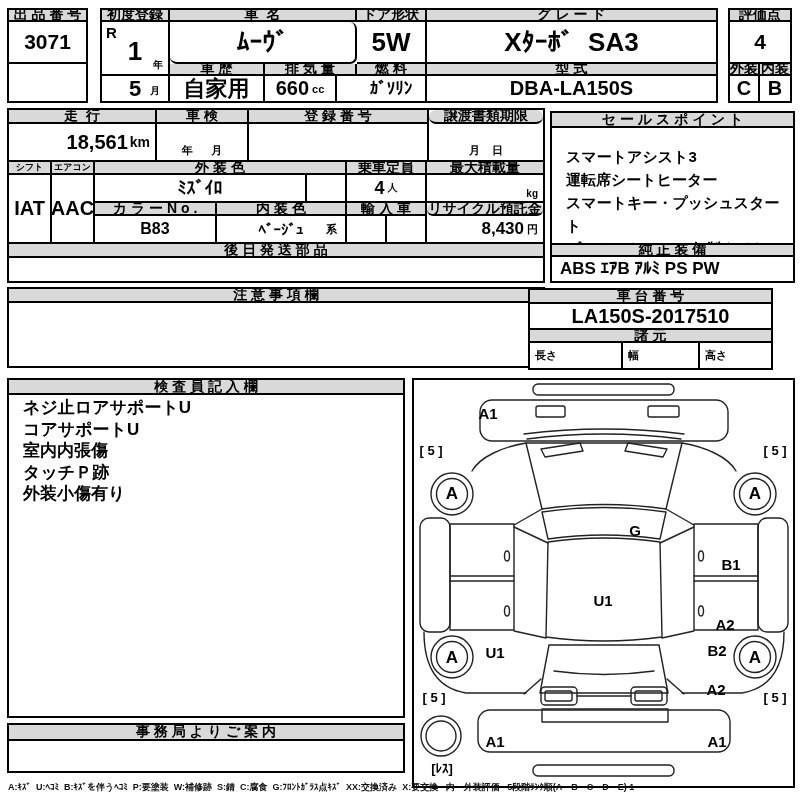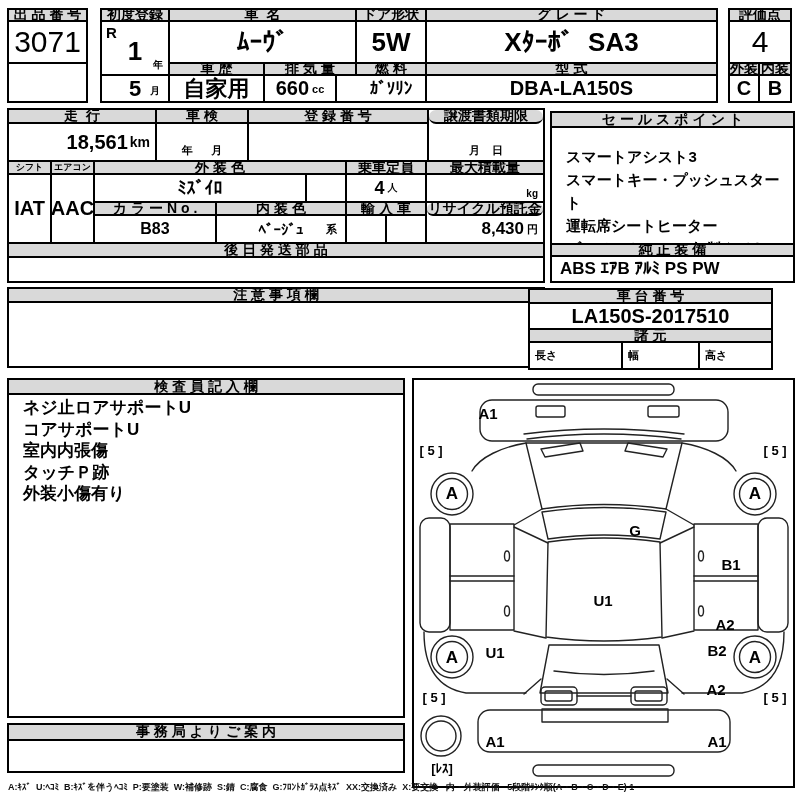--- a/index.html
+++ b/index.html
@@ -7,21 +7,21 @@
          font-family:"Liberation Sans","DejaVu Sans",sans-serif;}
   .box{position:absolute;border:2px solid #000;background:#fff;box-sizing:border-box;}
   .c{position:absolute;box-sizing:border-box;display:flex;align-items:center;justify-content:center;
      overflow:hidden;white-space:pre;}
   .gray{background:#d9d9d9;}
   .hd{font-size:14px;font-weight:bold;}
   .hd-s{font-size:9px;font-weight:bold;}
   .br{border-right:2px solid #000;}
   .bb{border-bottom:2px solid #000;}
   .bt{border-top:2px solid #000;}
-  .b30{font-weight:normal;font-size:30px;}
+  .b30{font-weight:bold;font-size:21px;}
   .b26{font-weight:bold;font-size:26px;}
   .b22{font-weight:bold;font-size:22px;}
   .b20{font-weight:bold;font-size:20px;}
   .b18{font-weight:bold;font-size:18px;}
   .b17{font-weight:bold;font-size:17px;}
   .b16{font-weight:bold;font-size:16px;}
   .b15{font-weight:bold;font-size:15px;}
   .unit{font-size:10px;font-weight:bold;margin-left:3px;}
   .unit11{font-size:11px;font-weight:bold;margin-left:3px;}
   .right{justify-content:flex-end;padding-right:5px;}
@@ -56,21 +56,21 @@
     <div class="c br bb" style="left:0;top:12px;width:68px;height:54px;">
       <span style="position:absolute;left:4px;top:2px;font-size:15px;font-weight:bold;">R</span>
       <span class="b26" style="margin-top:6px;">1</span>
       <span style="position:absolute;right:5px;bottom:2px;font-size:10px;font-weight:bold;">年</span>
     </div>
     <div class="c br" style="left:0;top:66px;width:68px;height:25px;">
       <span class="b22">5</span>
       <span style="position:absolute;right:8px;bottom:3px;font-size:10px;font-weight:bold;">月</span>
     </div>
 
-    <div class="c b26 br bb" style="left:68px;top:12px;width:187px;height:42px;">ﾑｰｳﾞ</div>
+    <div class="c b26 br bb" style="left:68px;top:12px;width:187px;height:42px;border-radius:7px;">ﾑｰｳﾞ</div>
     <div class="c gray hd br bb" style="left:68px;top:54px;width:95px;height:12px;">車 歴</div>
     <div class="c gray hd br bb" style="left:163px;top:54px;width:92px;height:12px;">排 気 量</div>
     <div class="c b22 br" style="left:68px;top:66px;width:95px;height:25px;">自家用</div>
     <div class="c br" style="left:163px;top:66px;width:72px;height:25px;">
       <span class="b20">660</span>
       <span class="unit11">cc</span>
     </div>
 
     <div class="c b26 br bb" style="left:255px;top:12px;width:70px;height:42px;">5W</div>
     <div class="c gray hd br bb" style="left:255px;top:54px;width:70px;height:12px;">燃 料</div>
@@ -145,22 +145,22 @@
 
   <div class="box" style="left:7px;top:287px;width:538px;height:81px;">
     <div class="c gray hd bb" style="left:0;top:0;width:534px;height:14px;">注 意 事 項 欄</div>
     <div class="c" style="left:0;top:14px;width:534px;height:63px;"></div>
   </div>
 
   <div class="box" style="left:550px;top:111px;width:245px;height:172px;">
     <div class="c gray hd bb" style="left:0;top:0;width:241px;height:15px;">セ ー ル ス ポ イ ン ト</div>
     <div class="lines" style="top:32px;font-size:15px;line-height:23px;">
       <div>スマートアシスト3</div>
+      <div>運転席シートヒーター</div>
       <div>スマートキー・プッシュスタート</div>
-      <div>運転席シートヒーター</div>
       <div>ブリヂストン2024年製タイヤ</div>
     </div>
     <div class="c gray hd bt bb" style="left:0;top:130px;width:241px;height:14px;">純 正 装 備</div>
     <div class="c b17 left" style="left:0;top:144px;width:241px;height:24px;padding-left:8px;">ABS ｴｱB ｱﾙﾐ PS PW</div>
   </div>
 
   <div class="box" style="left:528px;top:288px;width:245px;height:82px;">
     <div class="c gray hd bb" style="left:0;top:0;width:241px;height:14px;">車 台 番 号</div>
     <div class="c b20 bb" style="left:0;top:14px;width:241px;height:26px;">LA150S-2017510</div>
     <div class="c gray hd bb" style="left:0;top:40px;width:241px;height:13px;">諸 元</div>

